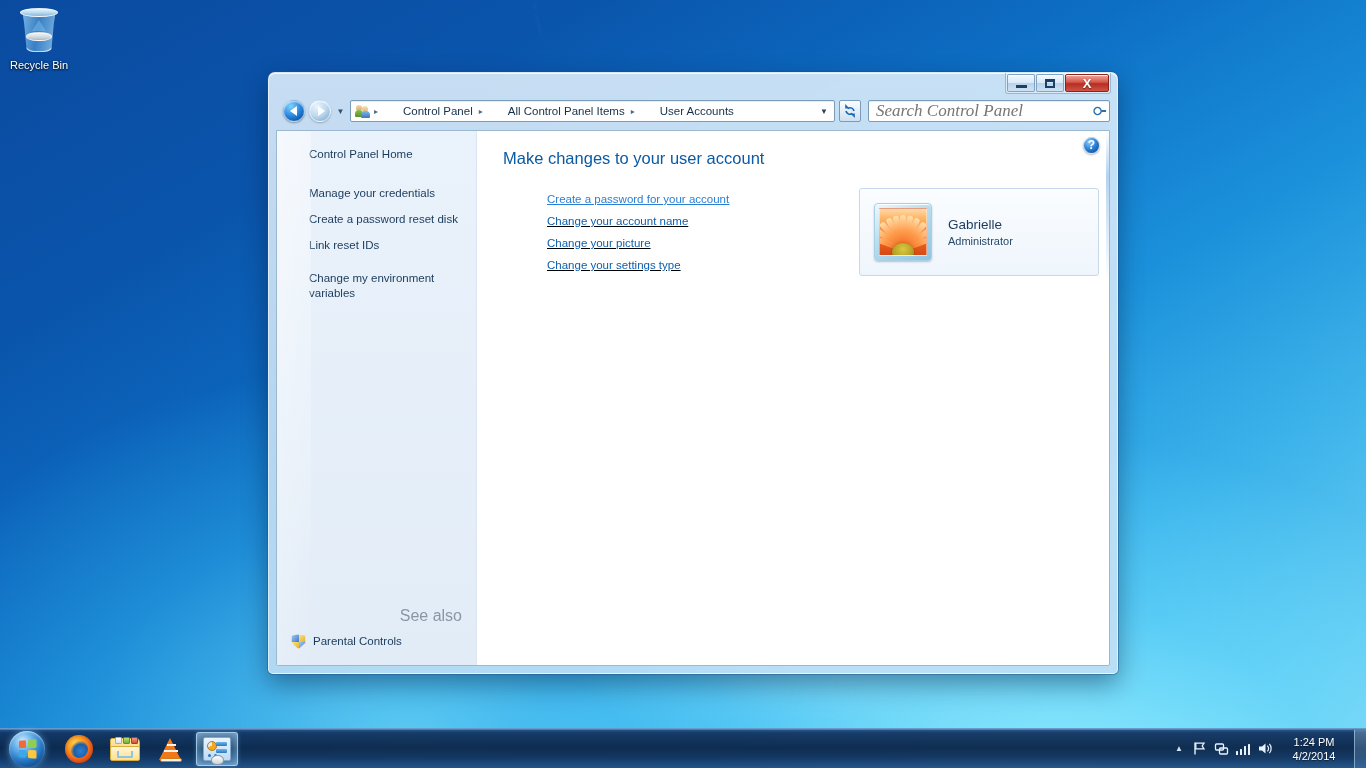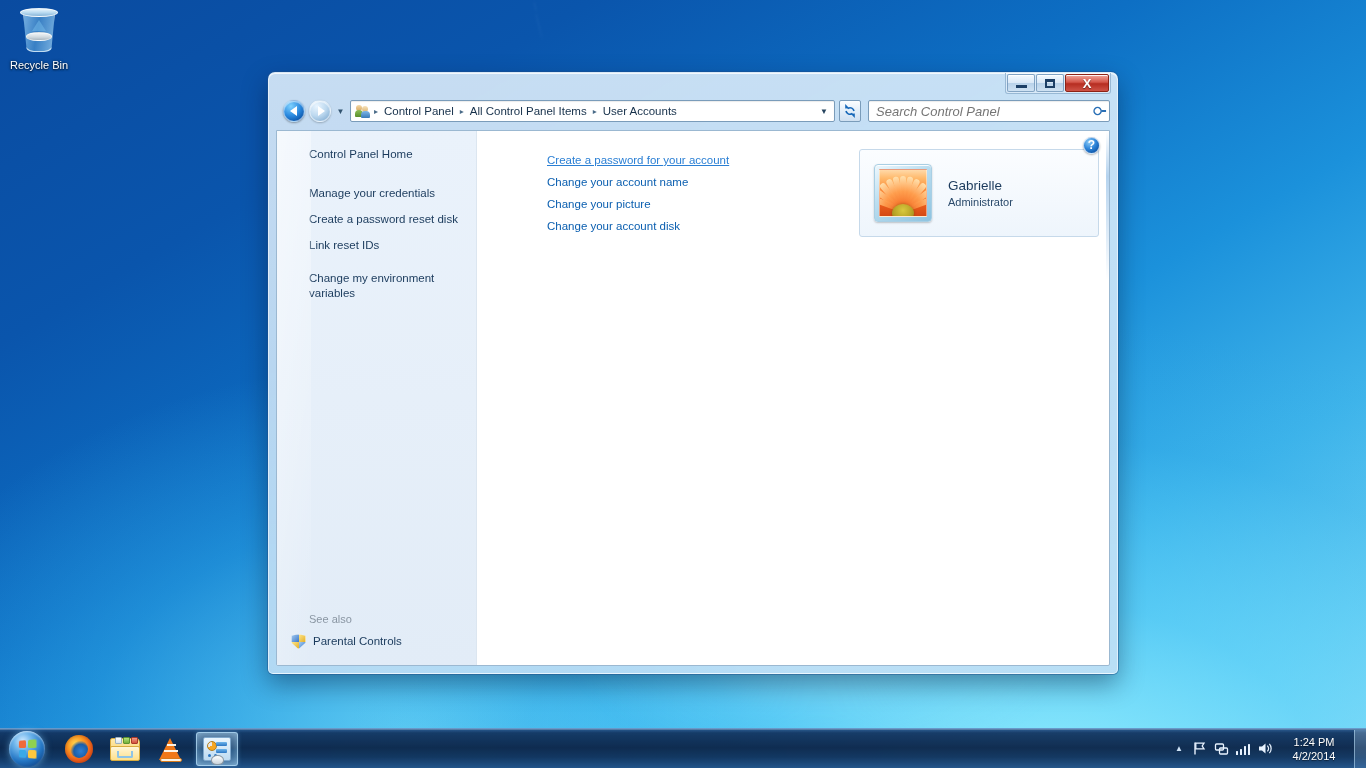--- a/index.html
+++ b/index.html
@@ -145,41 +145,41 @@
   #breadcrumb-bar {
     flex: 1 1 auto; height: 22px; background: #ffffff;
     border: 1px solid #7a9cba; border-radius: 2px;
     display: flex; align-items: center; padding: 0 2px 0 4px; gap: 2px;
     box-shadow: inset 0 1px 1px rgba(0,0,0,0.08);
   }
   #useraccounts-breadcrumb-icon { width: 16px; height: 16px; position: relative; flex: none; }
   .ua-head { position: absolute; border-radius: 50%; }
   .ua-body { position: absolute; border-radius: 4px 4px 1px 1px; }
   .crumb {
-    font-size: 11.5px; color: #16304a; padding: 2px 3px; border-radius: 2px; cursor: default; white-space: nowrap;
+    font-size: 11.5px; color: #16304a; padding: 2px 3px; border-radius: 2px; cursor: default; white-space: nowrap; margin-left: 19px;
   }
   .crumb-sep { color: #4a6b88; font-size: 8px; padding: 0 1px; }
   #breadcrumb-dropdown {
     margin-left: auto; width: 16px; text-align: center; color: #26445f; font-size: 8px; cursor: default;
   }
   #refresh-button {
     width: 22px; height: 22px; flex: none; border: 1px solid #7a9cba; border-radius: 2px;
     background: linear-gradient(180deg, #fbfdff 0%, #e3eef9 50%, #cfe0f1 100%);
     display: flex; align-items: center; justify-content: center; cursor: default;
     color: #1667b8; font-size: 13px; line-height: 1;
   }
   #search-box {
     width: 242px; height: 22px; flex: none; background: #ffffff;
     border: 1px solid #7a9cba; border-radius: 2px; margin-left: 3px;
     display: flex; align-items: center; padding: 0 4px 0 7px;
     box-shadow: inset 0 1px 1px rgba(0,0,0,0.08);
   }
   #search-input {
-    flex: 1; border: none; outline: none; font-size: 13px;
-    font-family: Liberation Sans, sans-serif; font-style: italic; color: #7c7c7c;
+    flex: 1; border: none; outline: none; font-size: 17px;
+    font-family: Liberation Serif, serif; font-style: italic; color: #7c7c7c;
     background: transparent;
   }
   #search-icon { color: #2a6fb5; font-size: 13px; transform: rotate(-45deg); }
 
   
   #content {
     position: absolute; left: 7px; right: 7px; top: 57px; bottom: 7px;
     background: #ffffff; border: 1px solid #9bb8d1; border-radius: 0 0 2px 2px;
     display: flex; overflow: hidden;
   }
@@ -195,21 +195,21 @@
     pointer-events: none;
   }
   .side-link {
     display: block; padding: 2px 14px 2px 32px; font-size: 11.5px; line-height: 15px;
     color: #1a3a5c; cursor: default; text-decoration: none;
   }
   #sidebar-home { margin-bottom: 20px; }
   .side-gap { height: 7px; }
   #see-also-wrap { margin-top: auto; padding-bottom: 14px; }
   #see-also-label {
-    font-size: 11px; color: #8a96a3; padding: 0 14px 7px 32px; cursor: default;
+    font-size: 16px; color: #8a96a3; padding: 0 14px 7px 32px; cursor: default; text-align: right;
   }
   #parental-controls-row {
     display: flex; align-items: center; gap: 7px; padding-left: 14px; cursor: default;
   }
   #parental-controls-row .side-link { padding-left: 0; }
 
   #main {
     flex: 1; position: relative; padding: 18px 20px 0 26px; overflow: hidden;
   }
   #help-button {
@@ -218,21 +218,21 @@
     border: 1px solid rgba(255,255,255,0.7);
     box-shadow: 0 1px 2px rgba(0,0,0,0.3);
     color: #fff; font-size: 12px; font-weight: bold; line-height: 15px; text-align: center;
     cursor: default;
   }
   #page-title {
     font-size: 16.5px; color: #0a5aa5; font-weight: normal; margin-bottom: 20px;
     font-family: "Liberation Sans", sans-serif; cursor: default;
   }
   #account-layout { display: flex; align-items: flex-start; gap: 20px; }
-  #task-list { flex: none; width: 310px; padding-left: 22px; }
+  #task-list { flex: none; width: 310px; padding-left: 22px; text-decoration: underline; }
   .task-row { display: flex; align-items: center; gap: 6px; min-height: 22px; }
   .task-row .shield-slot { width: 16px; flex: none; }
   .task-link {
     font-size: 11.5px; color: #0b5fb0; cursor: default; text-decoration: none; line-height: 16px;
   }
   .task-link.is-active { text-decoration: underline; color: #2a7fd4; }
   .task-gap { height: 30px; }
 
   
   .shield { width: 15px; height: 15px; position: relative; flex: none; }
@@ -491,20 +491,21 @@
             <a class="side-link">Parental Controls</a>
           </div>
         </div>
       </div>
 
       <div id="main">
         <div id="content-right-glow"></div>
 
         <div id="help-button">?</div>
 
+        <h1 id="page-title">Make changes to your user account</h1>
 
         <div id="account-layout">
 
           <div id="task-list">
 
             <div class="task-row">
               <span class="shield-slot"></span>
               <a class="task-link is-active">Create a password for your account</a>
             </div>
 
@@ -533,21 +534,21 @@
                 <span class="shield">
                   <span class="sh-clip">
                     <span class="sh-q sh-tl"></span>
                       <span class="sh-q sh-tr"></span>
                     <span class="sh-q sh-bl"></span>
                       <span class="sh-q sh-br"></span>
                   </span>
                   <span class="sh-edge"></span>
                 </span>
               </span>
-              <a class="task-link">Change your account disk</a>
+              <a class="task-link">Change your settings type</a>
             </div>
 
             <div class="task-gap"></div>
 
 
           </div>
 
           <div id="account-card">
             <div id="avatar">
               <div id="avatar-image">

